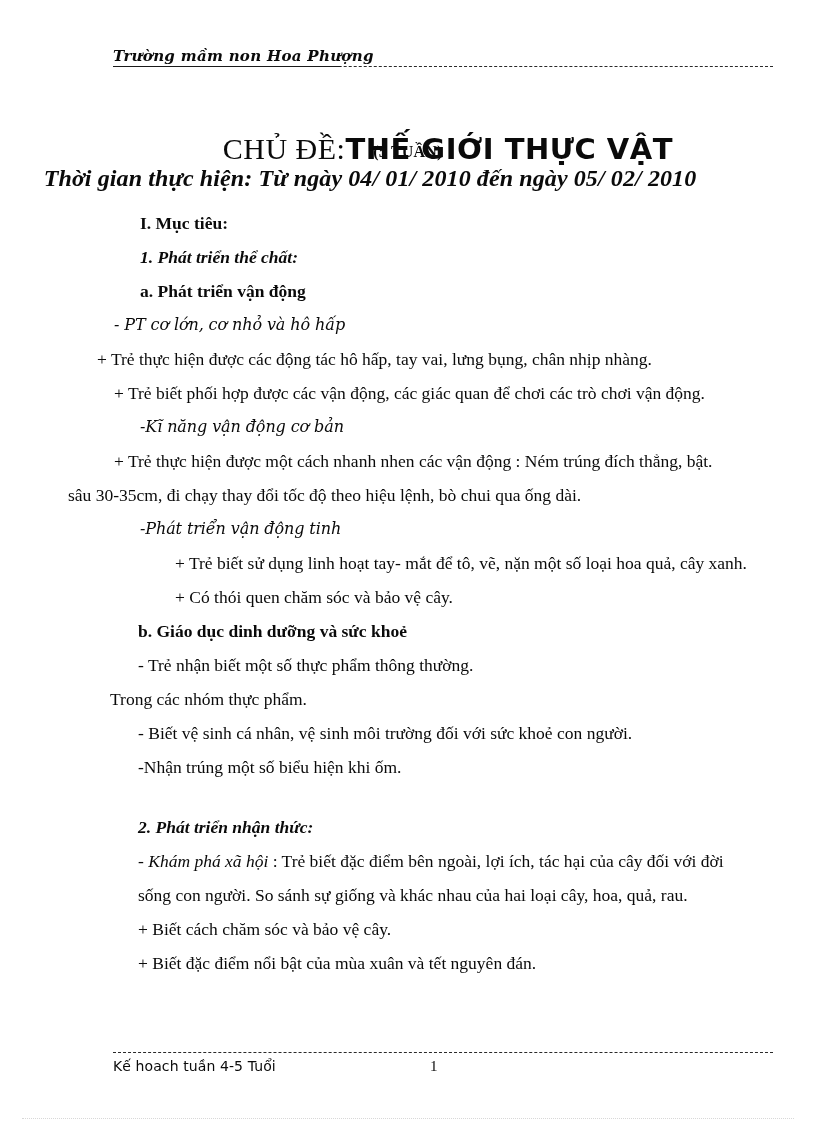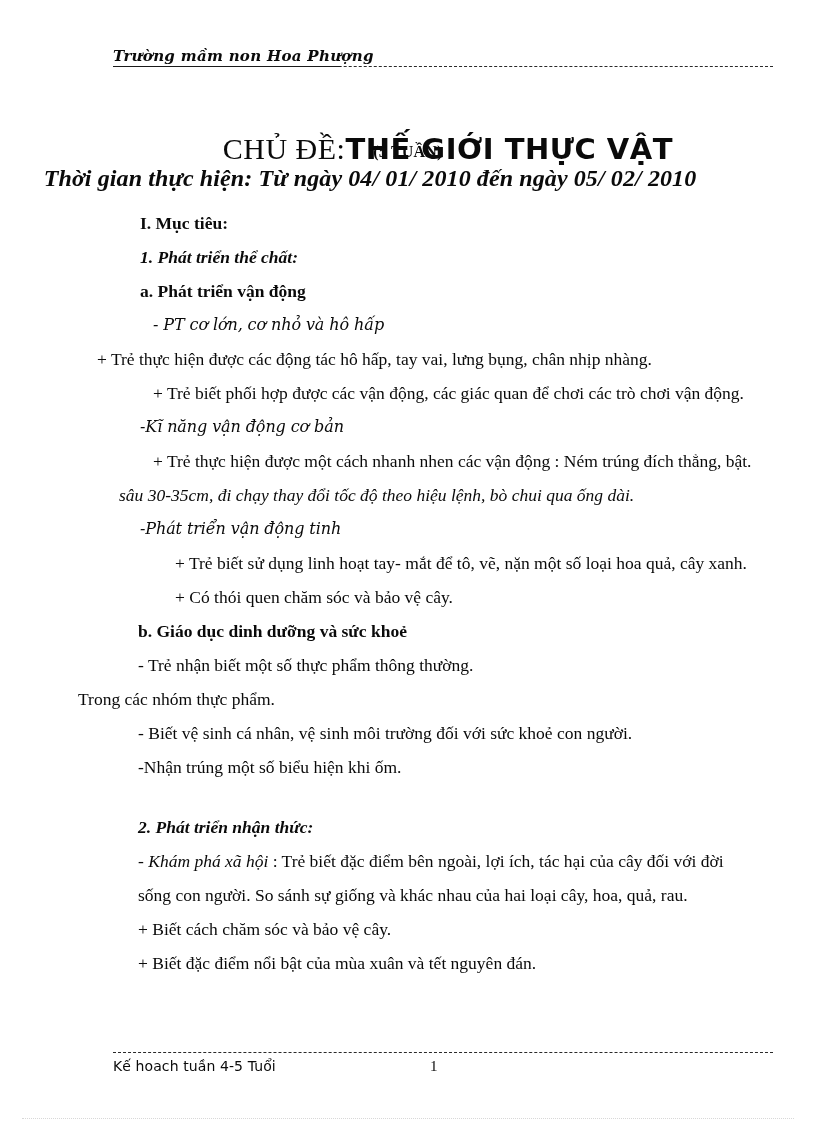--- a/index.html
+++ b/index.html
@@ -124,25 +124,25 @@
   .ln.script {
     font-family: "DejaVu Serif", serif;
     font-style: italic;
     font-size: 16px;
     letter-spacing: -0.1px;
   }
 
   
   .i-flush   { padding-left: 97px; }
   .i-base    { padding-left: 140px; }
-  .i-plus    { padding-left: 114px; margin-left: 39px; }
+  .i-plus    { padding-left: 114px; }
   .i-deep    { padding-left: 175px; }
-  .i-cont    { padding-left: 119px; font-style: italic; }
+  .i-cont    { padding-left: 68px; }
   .i-sec     { padding-left: 138px; }
-  .i-trong   { padding-left: 78px; }
+  .i-trong   { padding-left: 110px; }
   .gap-md { height: 26px; }
 
   .run-i { font-style: italic; }
   .run-n { font-style: normal; }
 
   
   .footer-rule {
     position: absolute;
     left: 113px;
     top: 1052px;

